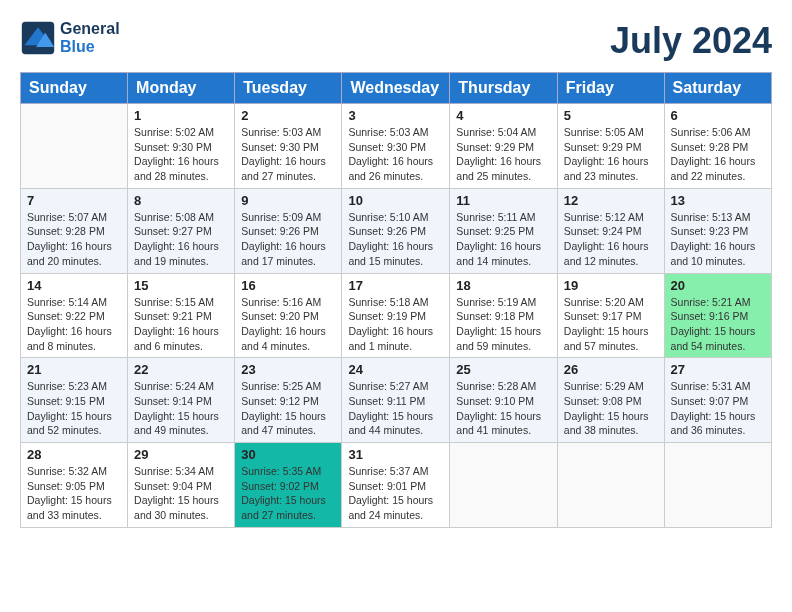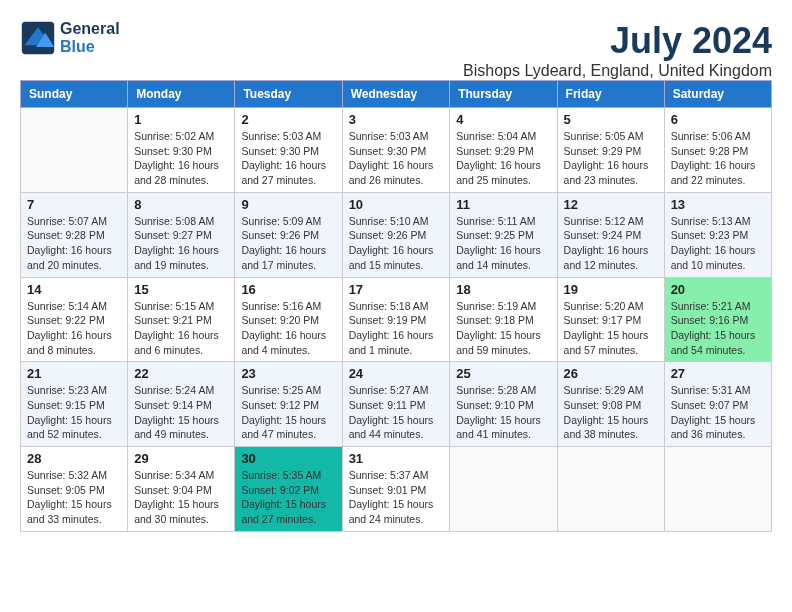--- a/index.html
+++ b/index.html
@@ -7,21 +7,21 @@
       font-family: Arial, sans-serif;
       background: #fff;
       width: 792px;
       min-height: 612px;
       padding: 20px;
     }
     .header-area {
       display: flex;
       justify-content: space-between;
       align-items: flex-start;
-      margin-bottom: 0;
+      margin-bottom: 10px;
     }
     .logo {
       display: flex;
       align-items: center;
       gap: 4px;
     }
     .logo-icon {
       width: 36px;
       height: 36px;
     }
@@ -41,21 +41,21 @@
     .calendar {
       width: 100%;
       border-collapse: collapse;
       font-size: 11px;
     }
     .calendar th {
       background-color: #2277cc;
       color: #fff;
       text-align: left;
       padding: 6px 8px;
-      font-size: 12px;
+      font-size: 16px;
       font-weight: bold;
       border: 1px solid #aac;
     }
     .calendar td {
       border: 1px solid #ccc;
       vertical-align: top;
       padding: 4px 6px;
       min-height: 80px;
       width: 108px;
     }
@@ -85,21 +85,20 @@
       <polygon points="20,8 35,28 5,28" fill="#2277cc"></polygon>
       <polygon points="28,14 38,30 18,30" fill="#4499ee"></polygon>
     </svg>
     <div>
       <div style="font-size:16px;font-weight:bold;color:#1a3a5c;">General</div>
       <div style="font-size:16px;font-weight:bold;color:#2277cc;">Blue</div>
     </div>
   </div>
   <div class="title-area">
     <div class="main-title">July 2024</div>
-    <div class="subtitle">Bishops Lydeard, England, United Kingdom</div>
   </div>
 </div>
 
 <table class="calendar">
   <thead>
     <tr>
       <th>Sunday</th>
       <th>Monday</th>
       <th>Tuesday</th>
       <th>Wednesday</th>

